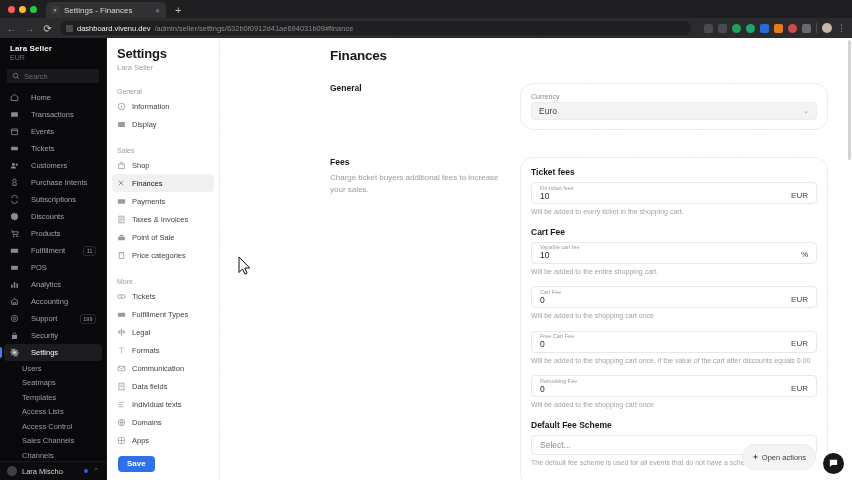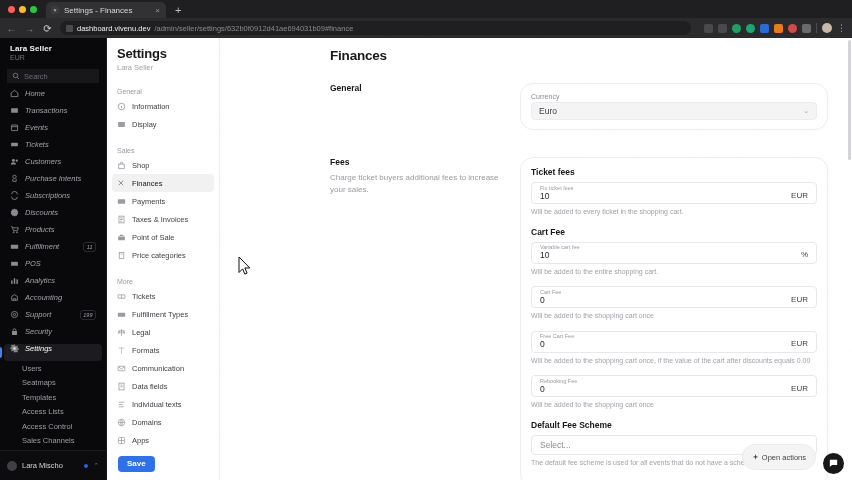--- a/index.html
+++ b/index.html
@@ -67,42 +67,41 @@
   .sb-head { padding: 6px 10px 4px; }
   .sb-org { font-size: 8px; font-weight: bold; color: #f4f4f5; letter-spacing:0.1px; }
   .sb-cur { font-size: 7px; color: #71717a; margin-top: 1px; }
   .sb-search {
     margin: 4px 7px 6px; height: 14px; background: #18181b;
     border-radius: 0; display: flex; align-items: center; gap: 4px;
     padding: 0 5px; font-size: 7.5px; color: #6b6b73;
   }
   .sb-nav { flex: 1; overflow: hidden; padding: 0 4px; }
   .sb-item {
-    height: 17px; display: flex; align-items: flex-start; gap: 6px;
+    height: 17px; display: flex; align-items: center; gap: 12px;
     padding: 0 6px; border-radius: 4px; font-size: 7.5px; color: #a1a1aa;
     position: relative;
-    font-style: italic;
   }
   .sb-item.sel { background: #1c1c20; color: #fafafa; }
   .sb-item.sel::before {
     content:''; position:absolute; left:-4px; top:3px; bottom:3px; width:2px;
     background:#3b82f6; border-radius:0 2px 2px 0;
   }
   .sb-ico { width: 9px; height: 9px; flex: 0 0 9px; display:flex; align-items:center; justify-content:center; opacity:.85;}
   .sb-ico svg { width: 9px; height: 9px; display:block; }
   .sb-badge {
     margin-left: auto; font-size: 5.5px; color: #a1a1aa;
     border: 1px solid #2a2a2f; border-radius: 3px; padding: 0 2.5px; line-height: 8px;
   }
   .sb-sub {
     height: 14.5px; display: flex; align-items: center;
     padding-left: 18px; font-size: 7.5px; color: #9b9ba3;
   }
   .sb-foot {
-    height: 30px; display: flex; align-items: center; gap: 5px;
+    height: 19px; display: flex; align-items: center; gap: 5px;
     padding: 0 7px; border-top: 1px solid #1b1b1f; background:#0c0c0e;
   }
   .sb-foot-av { width: 10px; height: 10px; border-radius: 50%; background: #3f3f46; }
   .sb-foot-name { font-size: 7.5px; color: #d4d4d8; }
   .sb-foot-dot { width: 4px; height: 4px; border-radius: 50%; background: #2563eb; margin-left: auto; }
   .sb-foot-chev { color: #71717a; font-size: 7px; }
 
   
   .settingsnav {
     width: 113px; flex: 0 0 113px; background: #fff;

